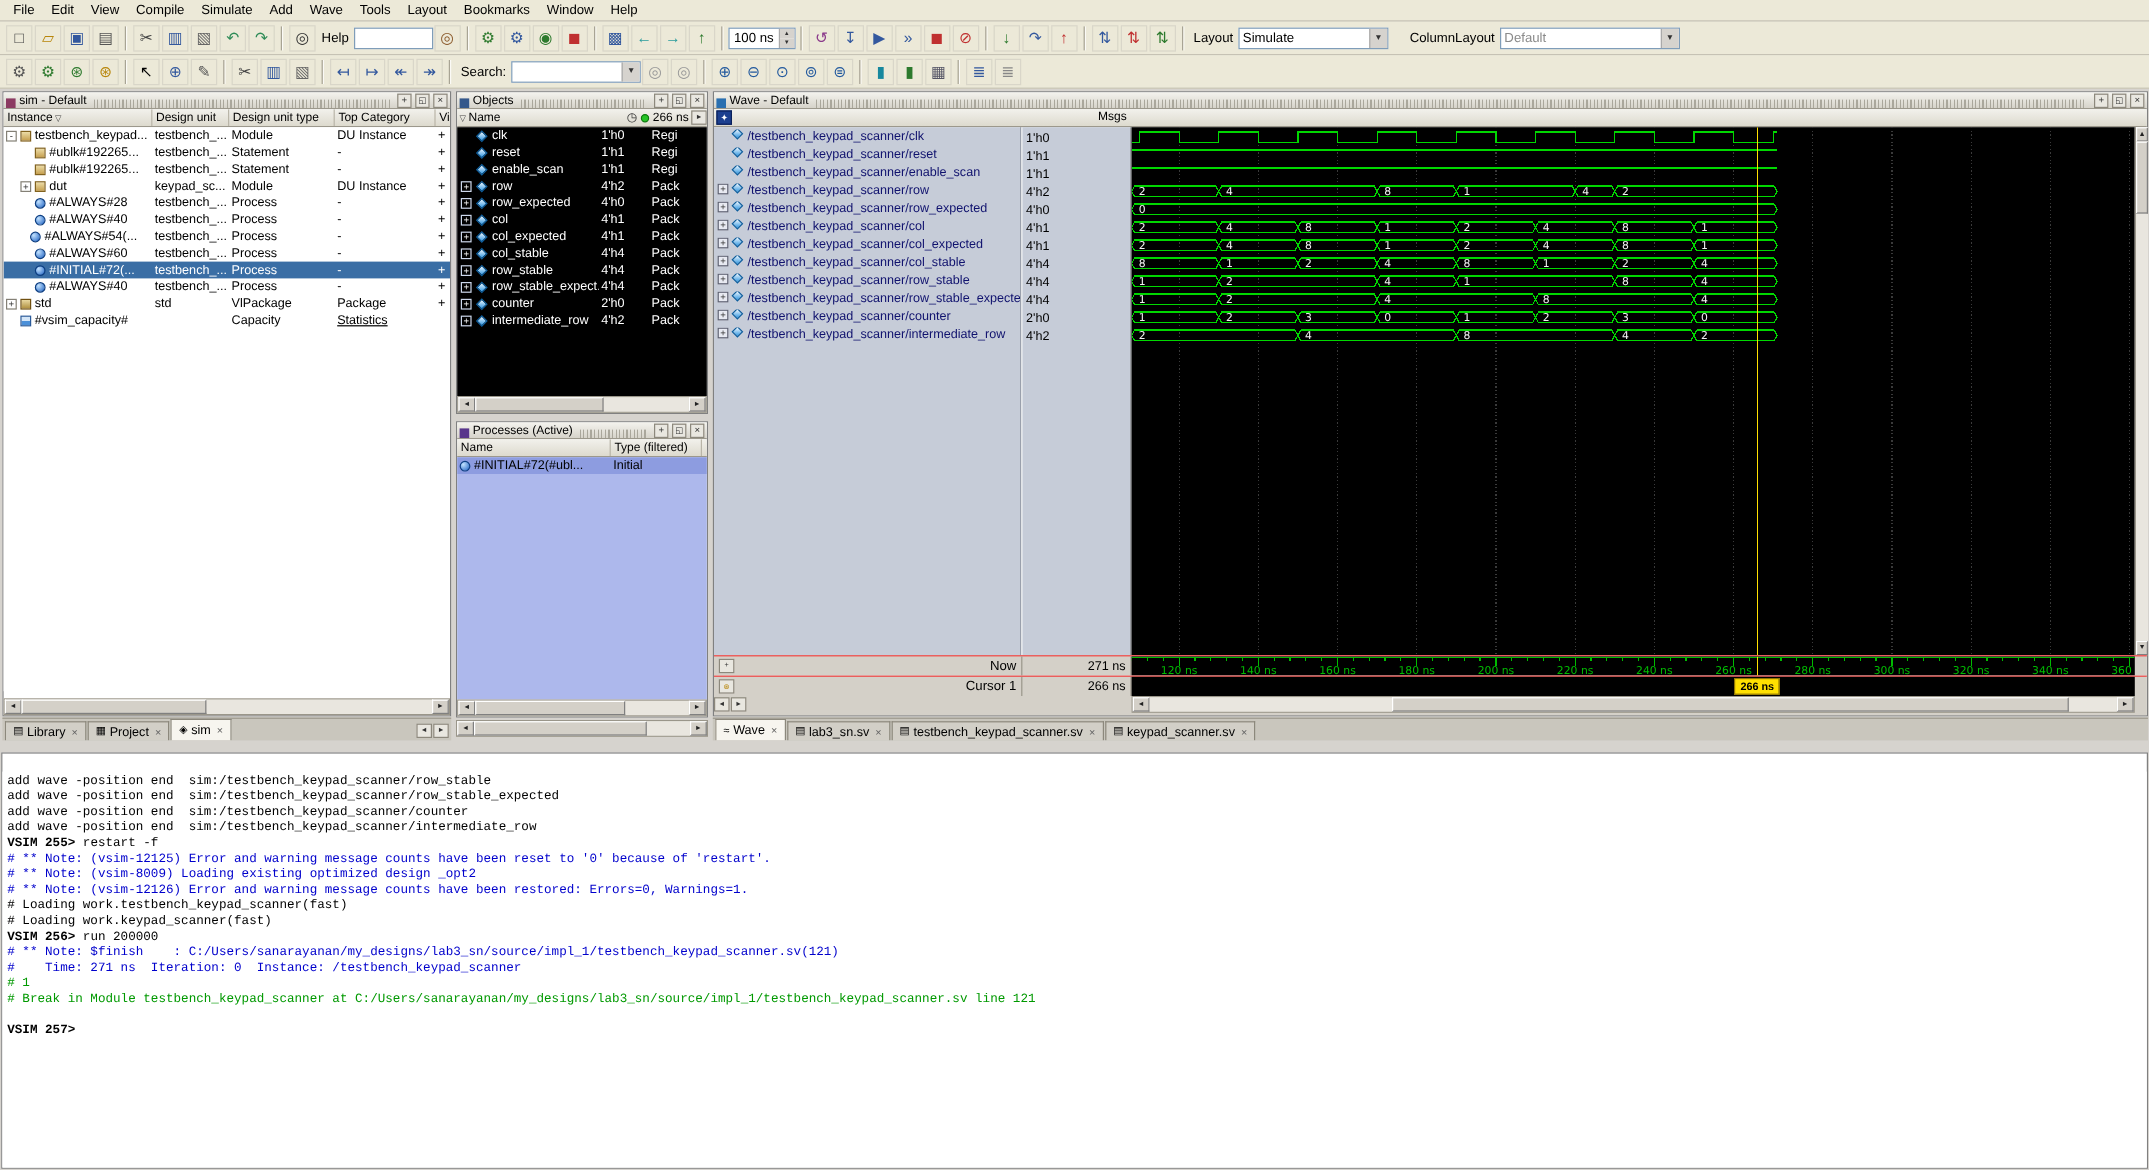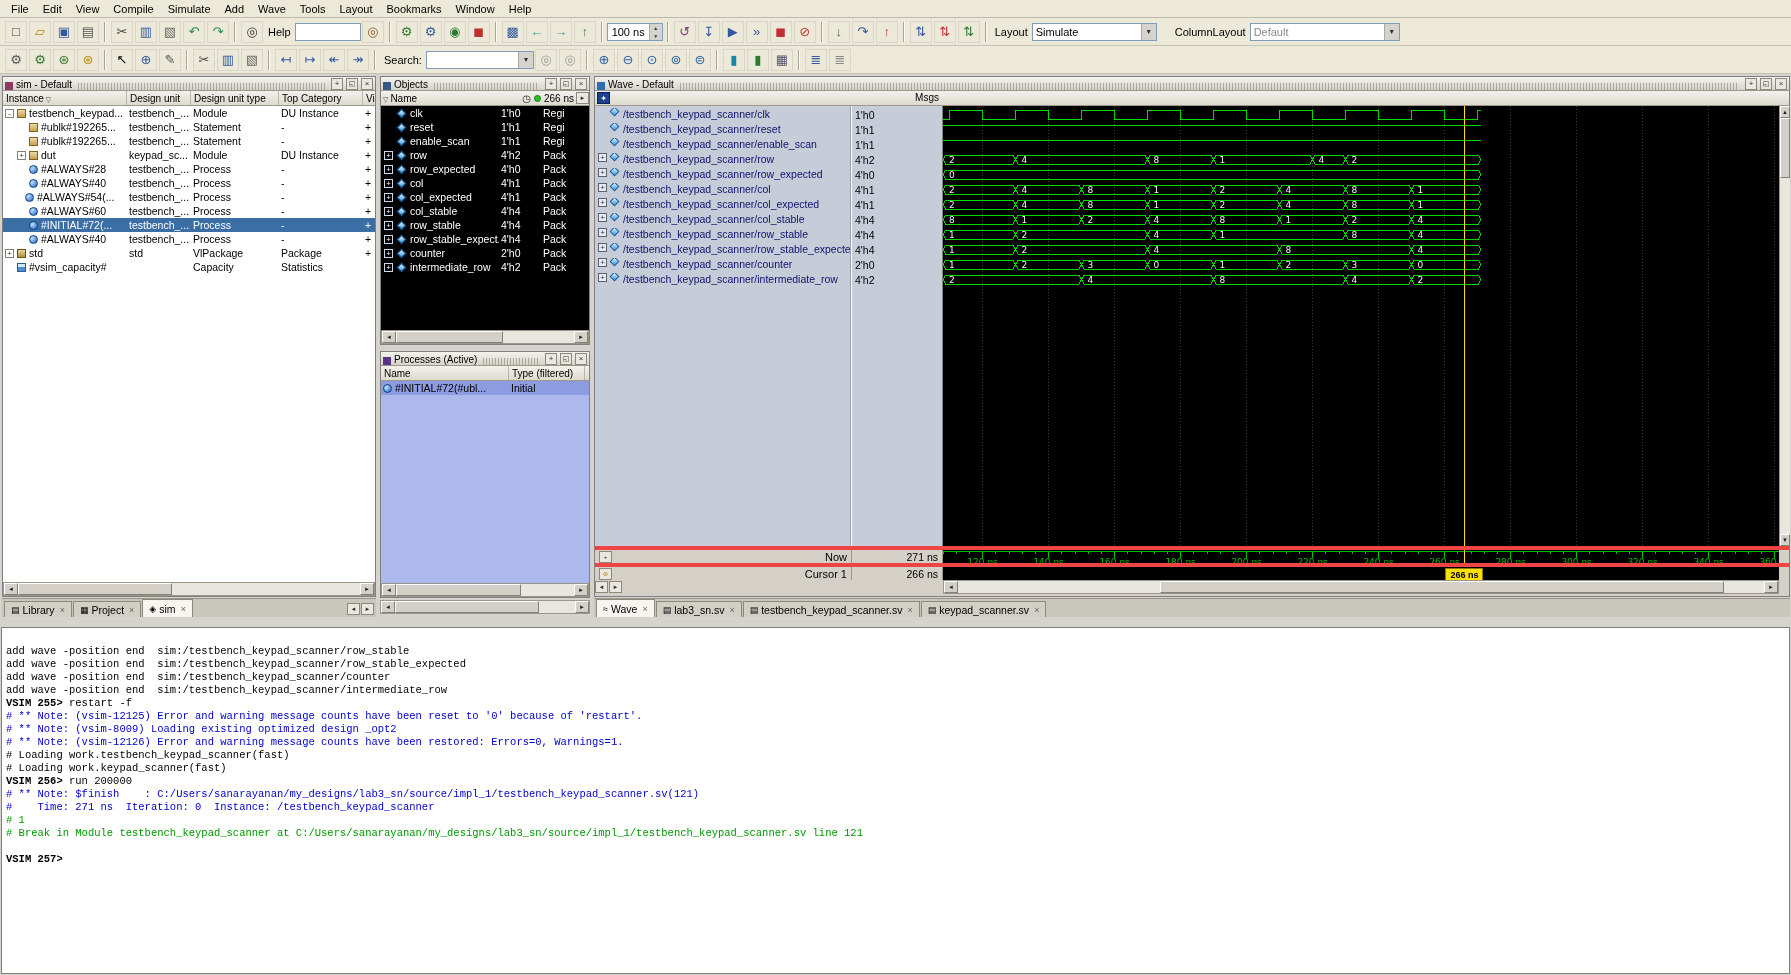--- a/index.html
+++ b/index.html
@@ -71,21 +71,21 @@
   #wave-opts::before{content:"✦";}
   .msgs{position:absolute;left:258px;width:86px;top:1px;text-align:right;font-size:10px;}
   #wave-names{position:absolute;left:0;top:29px;width:256px;height:440px;background:#c6ccd8;border-right:1px solid #9aa0ac;overflow:hidden;padding-top:2px;}
   #wave-values{position:absolute;left:257px;top:29px;width:91px;height:440px;background:#c6ccd8;border-right:1px solid #808080;overflow:hidden;padding-top:2px;}
   .wrow{display:flex;height:15px;align-items:flex-start;white-space:nowrap;overflow:hidden;font-size:10.5px;color:#10126e;}
   .wexp{width:9px;height:9px;border:1px solid #5c6070;background:#e8eaf2;color:#333;font-size:8px;line-height:7px;text-align:center;margin:0 2px 0 3px;flex:none;}
   .wexpsp{width:14px;flex:none;}
   .wval{height:15px;line-height:15px;padding-left:3px;font-size:10.5px;color:#000;}
   #wave-canvas{position:absolute;left:348px;top:29px;width:836px;height:440px;background:#000;overflow:hidden;}
   #wave-vscroll{position:absolute;left:1184px;top:29px;width:11px;height:440px;background:#d4d0c8;border-left:1px solid #9a968a;}
-  .wbotrow{position:absolute;left:0;right:0;height:17px;background:#d4d0c8;display:flex;border-top:4px solid #ef4444;}
+  .wbotrow{position:absolute;left:0;right:0;height:17px;background:#d4d0c8;display:flex;border-top:1px solid #ef4444;}
   #wave-nowrow{top:469px;} #wave-cursorrow{top:486px;}
   .wn-left{width:257px;display:flex;align-items:center;justify-content:flex-end;gap:2px;padding:0 4px;border-right:1px solid #9a968a;flex:none;}
   .wn-left .mini{margin-right:auto;}
   .wn-val{width:91px;display:flex;align-items:center;justify-content:flex-end;padding:0 4px;border-right:1px solid #9a968a;font-size:10.5px;flex:none;}
   #timeline,#cursor-track{position:relative;width:836px;background:#000;overflow:hidden;flex:none;}
   #cursor-box{position:absolute;top:1px;width:38px;height:14px;background:#ffe000;border:1px solid #8f7400;color:#000;font-size:9px;font-weight:bold;text-align:center;line-height:12px;}
   #wave-hscroll-row{position:absolute;left:0;right:0;top:503px;height:16px;background:#d4d0c8;}
   
   .hscroll{display:flex;height:14px;background:#d4d0c8;border:1px solid #9a968a;}
   .vscrollin{display:flex;flex-direction:column;height:100%;}
@@ -491,21 +491,21 @@
         <div class="tcell" style="width: 14px;">+</div>
       </div>
       <div class="trow">
         <div class="tcell" style="width: 124px; padding-left: 2px;">
           <span class="expsp"></span>
           <span class="ic ic-capacity"></span>
           <span>#vsim_capacity#</span>
         </div>
         <div class="tcell" style="width: 64px;"></div>
         <div class="tcell" style="width: 88px;">Capacity</div>
-        <div class="tcell" style="width: 84px;">Statistics</div>
+        <div class="tcell" style="width: 84px; text-decoration: underline;">Statistics</div>
         <div class="tcell" style="width: 14px;"></div>
       </div>
     </div>
   <div class="hscroll" style="position:absolute;left:0;right:0;bottom:0;">
     <div class="sbarrow sb-left"></div>
     <div class="sbtrack">
         <div class="sbthumb" style="left:0;width:45%"></div>
       </div>
     <div class="sbarrow sb-right"></div>
   </div>

